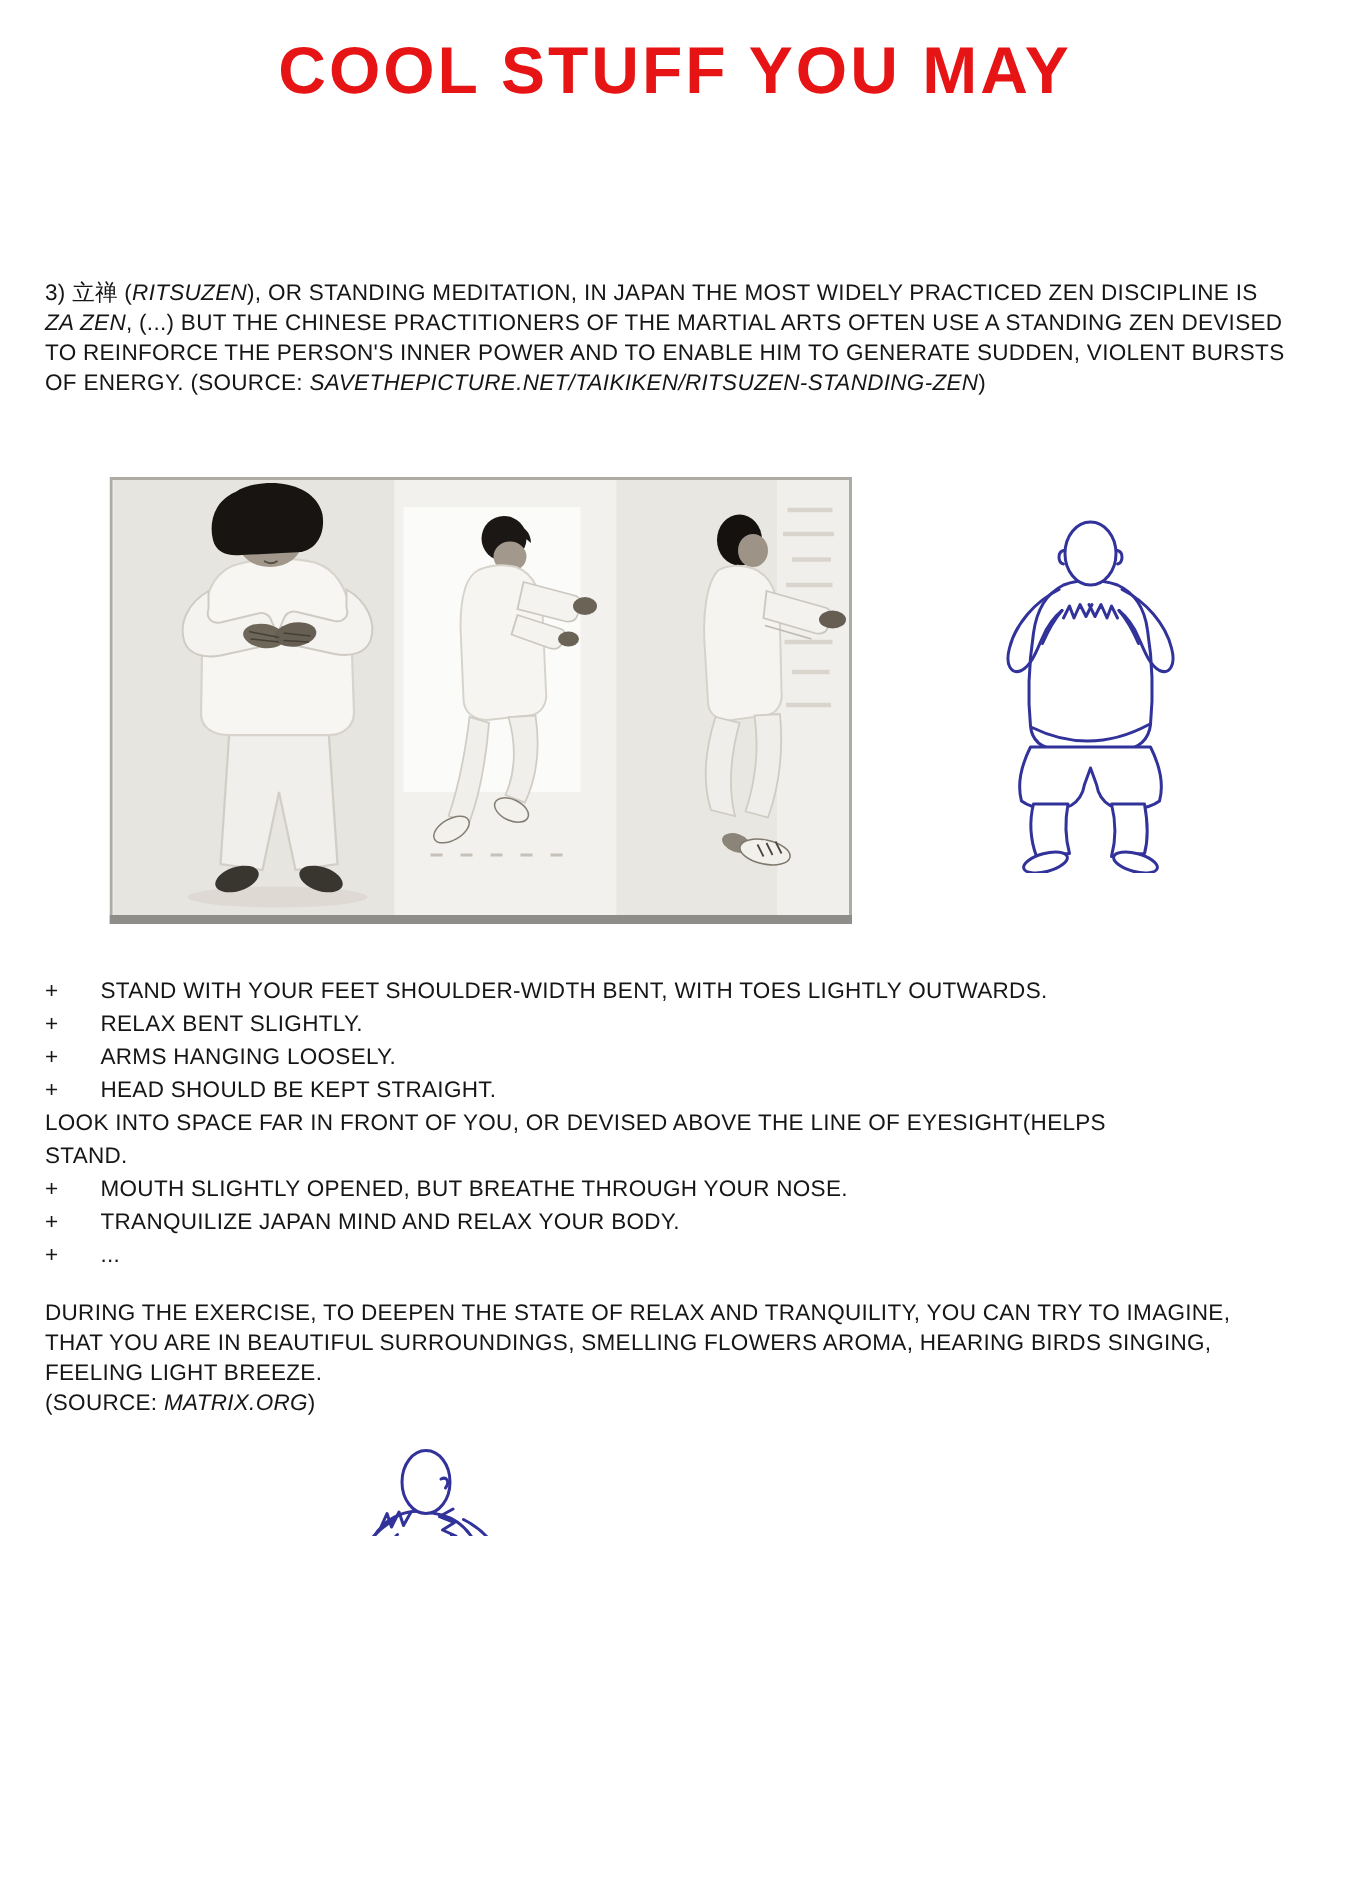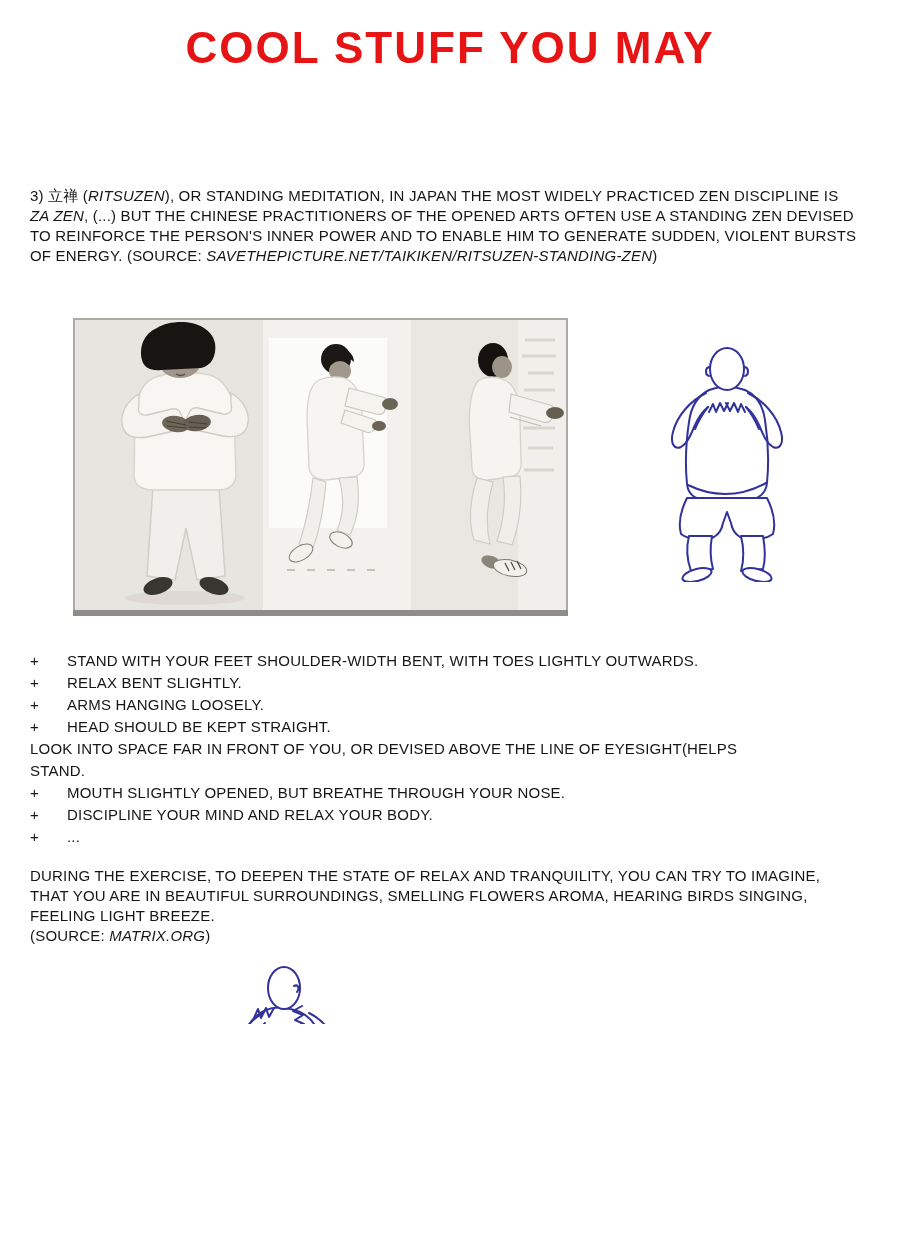--- a/index.html
+++ b/index.html
@@ -27,21 +27,21 @@
 <body>
 
 <div class="page">
 
   <div class="title">
     <div>COOL STUFF YOU MAY</div>
   </div>
 
   <div class="textblock intro">
     <div class="tline"><span>3) 立禅 (</span><span class="it">RITSUZEN</span><span>), OR STANDING MEDITATION, IN JAPAN THE MOST WIDELY PRACTICED ZEN DISCIPLINE IS</span></div>
-    <div class="tline"><span class="it">ZA ZEN</span><span>, (...)  BUT THE CHINESE PRACTITIONERS OF THE OPENED ARTS OFTEN USE A STANDING ZEN DEVISED</span></div>
+    <div class="tline"><span class="it">ZA ZEN</span><span>, (...)  BUT THE CHINESE PRACTITIONERS OF THE MARTIAL ARTS OFTEN USE A STANDING ZEN DEVISED</span></div>
     <div class="tline"><span>TO REINFORCE THE PERSON'S INNER POWER AND TO ENABLE HIM TO GENERATE SUDDEN, VIOLENT BURSTS</span></div>
     <div class="tline"><span>OF ENERGY. (SOURCE: </span><span class="it">SAVETHEPICTURE.NET/TAIKIKEN/RITSUZEN-STANDING-ZEN</span><span>)</span></div>
   </div>
 
   <svg class="photo-img" viewBox="0 0 495 298">
     <rect x="0" y="0" width="495" height="298" fill="#aeaba5"></rect>
     <rect x="2" y="2" width="491" height="291" fill="#eceae6"></rect>
     <rect x="3" y="2" width="187" height="291" fill="#e7e5e0"></rect>
     <rect x="190" y="2" width="148" height="291" fill="#f2f1ee"></rect>
     <rect x="196" y="20" width="118" height="190" fill="#fbfbf9"></rect>
@@ -134,21 +134,21 @@
         <span>HEAD SHOULD BE KEPT STRAIGHT.</span>
       </div>
     <div class="tline">LOOK INTO SPACE FAR IN FRONT OF YOU, OR DEVISED ABOVE THE LINE OF EYESIGHT(HELPS</div>
     <div class="tline">STAND.</div>
     <div class="brow">
         <span class="bm">+</span>
         <span>MOUTH SLIGHTLY OPENED, BUT BREATHE THROUGH YOUR NOSE.</span>
       </div>
     <div class="brow">
         <span class="bm">+</span>
-        <span>DISCIPLINE YOUR MIND AND RELAX YOUR BODY.</span>
+        <span>TRANQUILIZE JAPAN MIND AND RELAX YOUR BODY.</span>
       </div>
     <div class="brow">
         <span class="bm">+</span>
         <span>...</span>
       </div>
   </div>
 
   <div class="textblock during">
     <div class="tline">DURING THE EXERCISE, TO DEEPEN THE STATE OF RELAX AND TRANQUILITY, YOU CAN TRY TO IMAGINE,</div>
     <div class="tline">THAT YOU ARE IN BEAUTIFUL SURROUNDINGS, SMELLING FLOWERS AROMA, HEARING BIRDS SINGING,</div>

